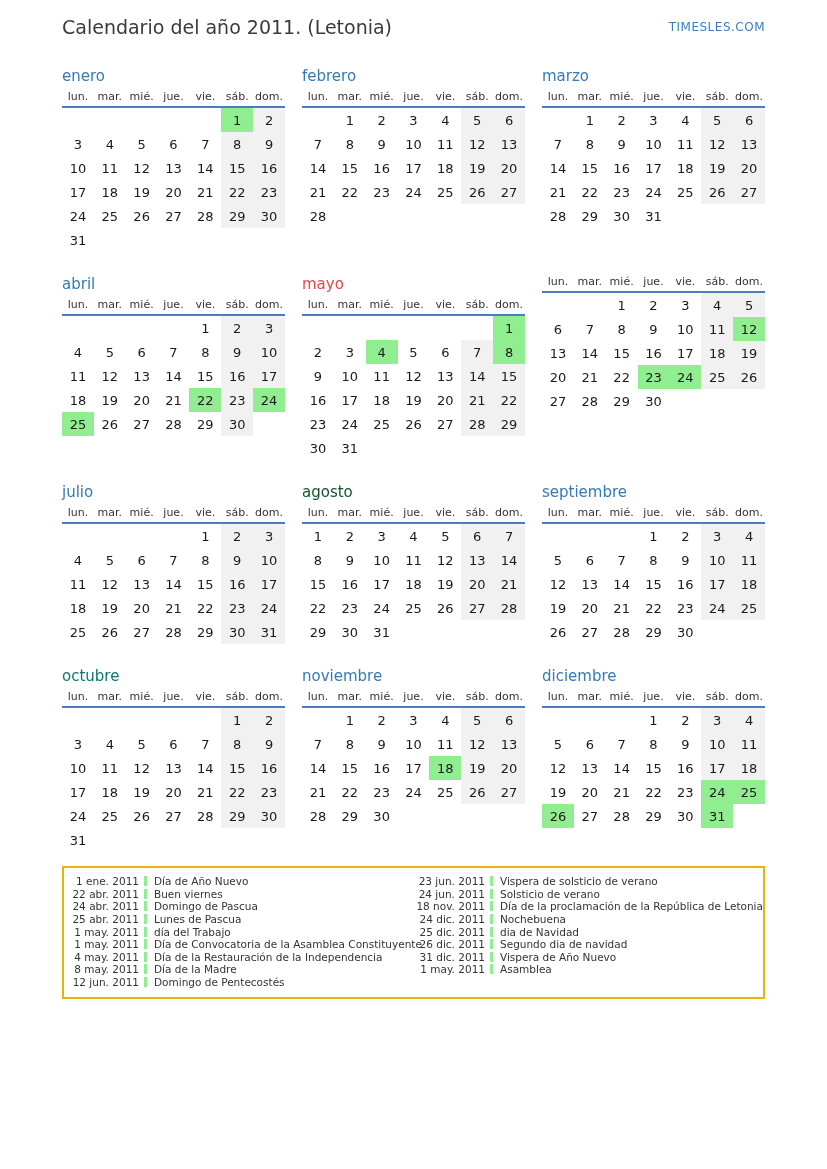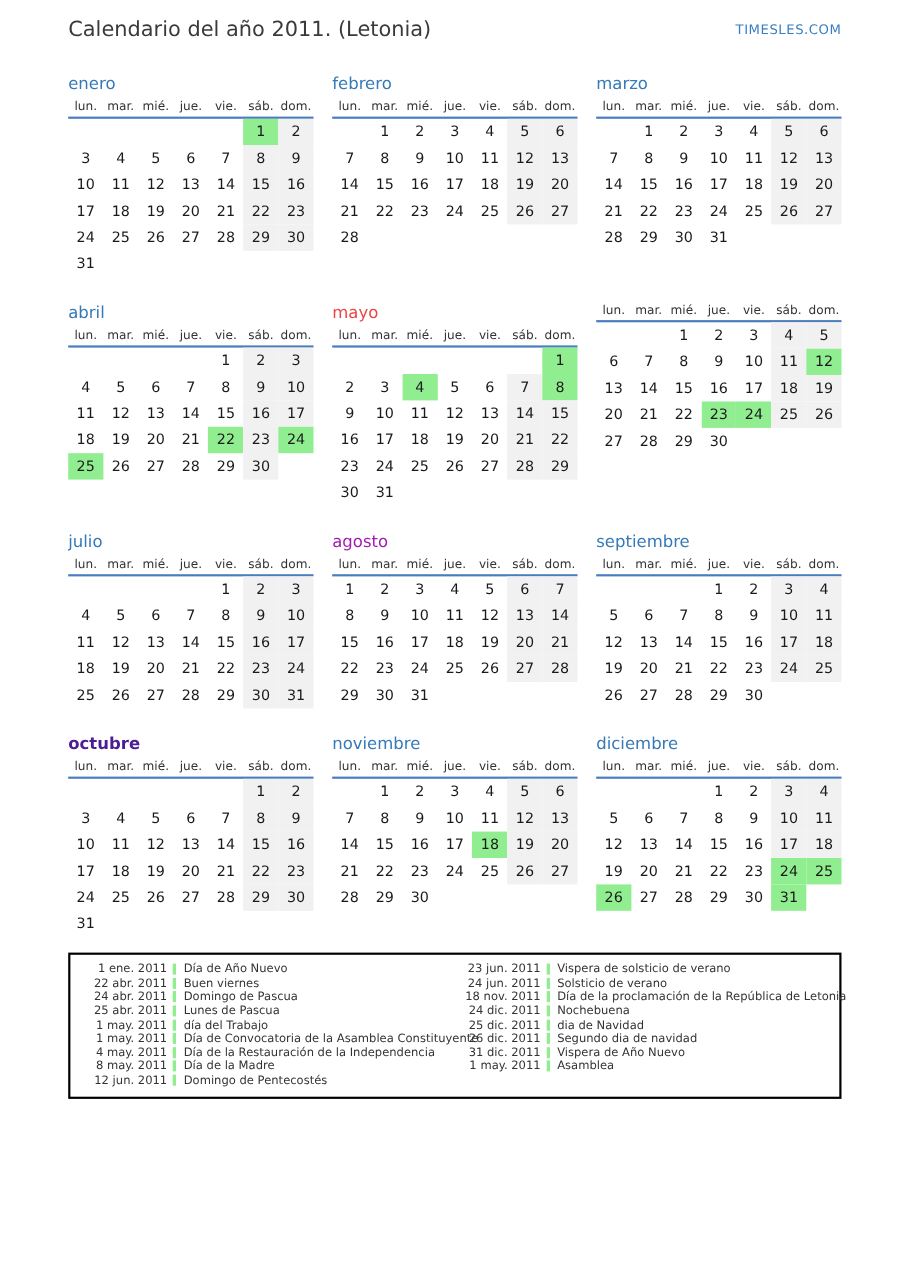--- a/index.html
+++ b/index.html
@@ -31,22 +31,22 @@
   .day {
     display:flex; align-items:center; justify-content:center;
     font-size:13px; color:#1a1a1a;
   }
   .day.weekend { background:#f1f1f1; }
   .day.holiday { background:#90ee90; }
   .day.empty  { background:transparent; }
 
   
   .legend {
-    margin-top:14px; border:2px solid #000000;
-    padding:7px 4px 9px 16px; display:flex; font-size:10.5px; color:#333;
+    margin-top:14px; border:2px solid #eab308;
+    padding:7px 4px 9px 3px; display:flex; font-size:10.5px; color:#333;
   }
   .legend-col { width:50%; }
   .legend-row { display:flex; align-items:center; height:12.6px; }
   .legend-date { width:72px; text-align:right; white-space:nowrap; flex:none; }
   .legend-bar { width:3px; height:10px; background:#90ee90; margin:0 7px 0 5px; flex:none; }
   .legend-label { white-space:nowrap; }
 </style>
 </head>
 <body>
 
@@ -391,21 +391,21 @@
           <div class="day">26</div>
           <div class="day">27</div>
           <div class="day">28</div>
           <div class="day">29</div>
           <div class="day weekend" style="background: rgb(241, 241, 241);">30</div>
           <div class="day weekend" style="background: rgb(241, 241, 241);">31</div>
         </div>
   </div>
 
   <div class="month">
-    <div class="month-title" style="color: #a21caf;">agosto</div>
+    <div class="month-title" style="color: #14532d;">agosto</div>
     <div class="weekdays" style="border-bottom-color: rgb(74, 125, 189);">
           <div class="wd">lun.</div>
           <div class="wd">mar.</div>
           <div class="wd">mié.</div>
           <div class="wd">jue.</div>
           <div class="wd">vie.</div>
           <div class="wd">sáb.</div>
           <div class="wd">dom.</div>
         </div>
     <div class="days">
@@ -485,21 +485,21 @@
           <div class="day weekend" style="background: rgb(241, 241, 241);">25</div>
           <div class="day">26</div>
           <div class="day">27</div>
           <div class="day">28</div>
           <div class="day">29</div>
           <div class="day">30</div>
         </div>
   </div>
 
   <div class="month">
-    <div class="month-title" style="color: #4c1d95; font-weight: bold;">octubre</div>
+    <div class="month-title" style="color: #0f766e;">octubre</div>
     <div class="weekdays" style="border-bottom-color: rgb(74, 125, 189);">
           <div class="wd">lun.</div>
           <div class="wd">mar.</div>
           <div class="wd">mié.</div>
           <div class="wd">jue.</div>
           <div class="wd">vie.</div>
           <div class="wd">sáb.</div>
           <div class="wd">dom.</div>
         </div>
     <div class="days">

